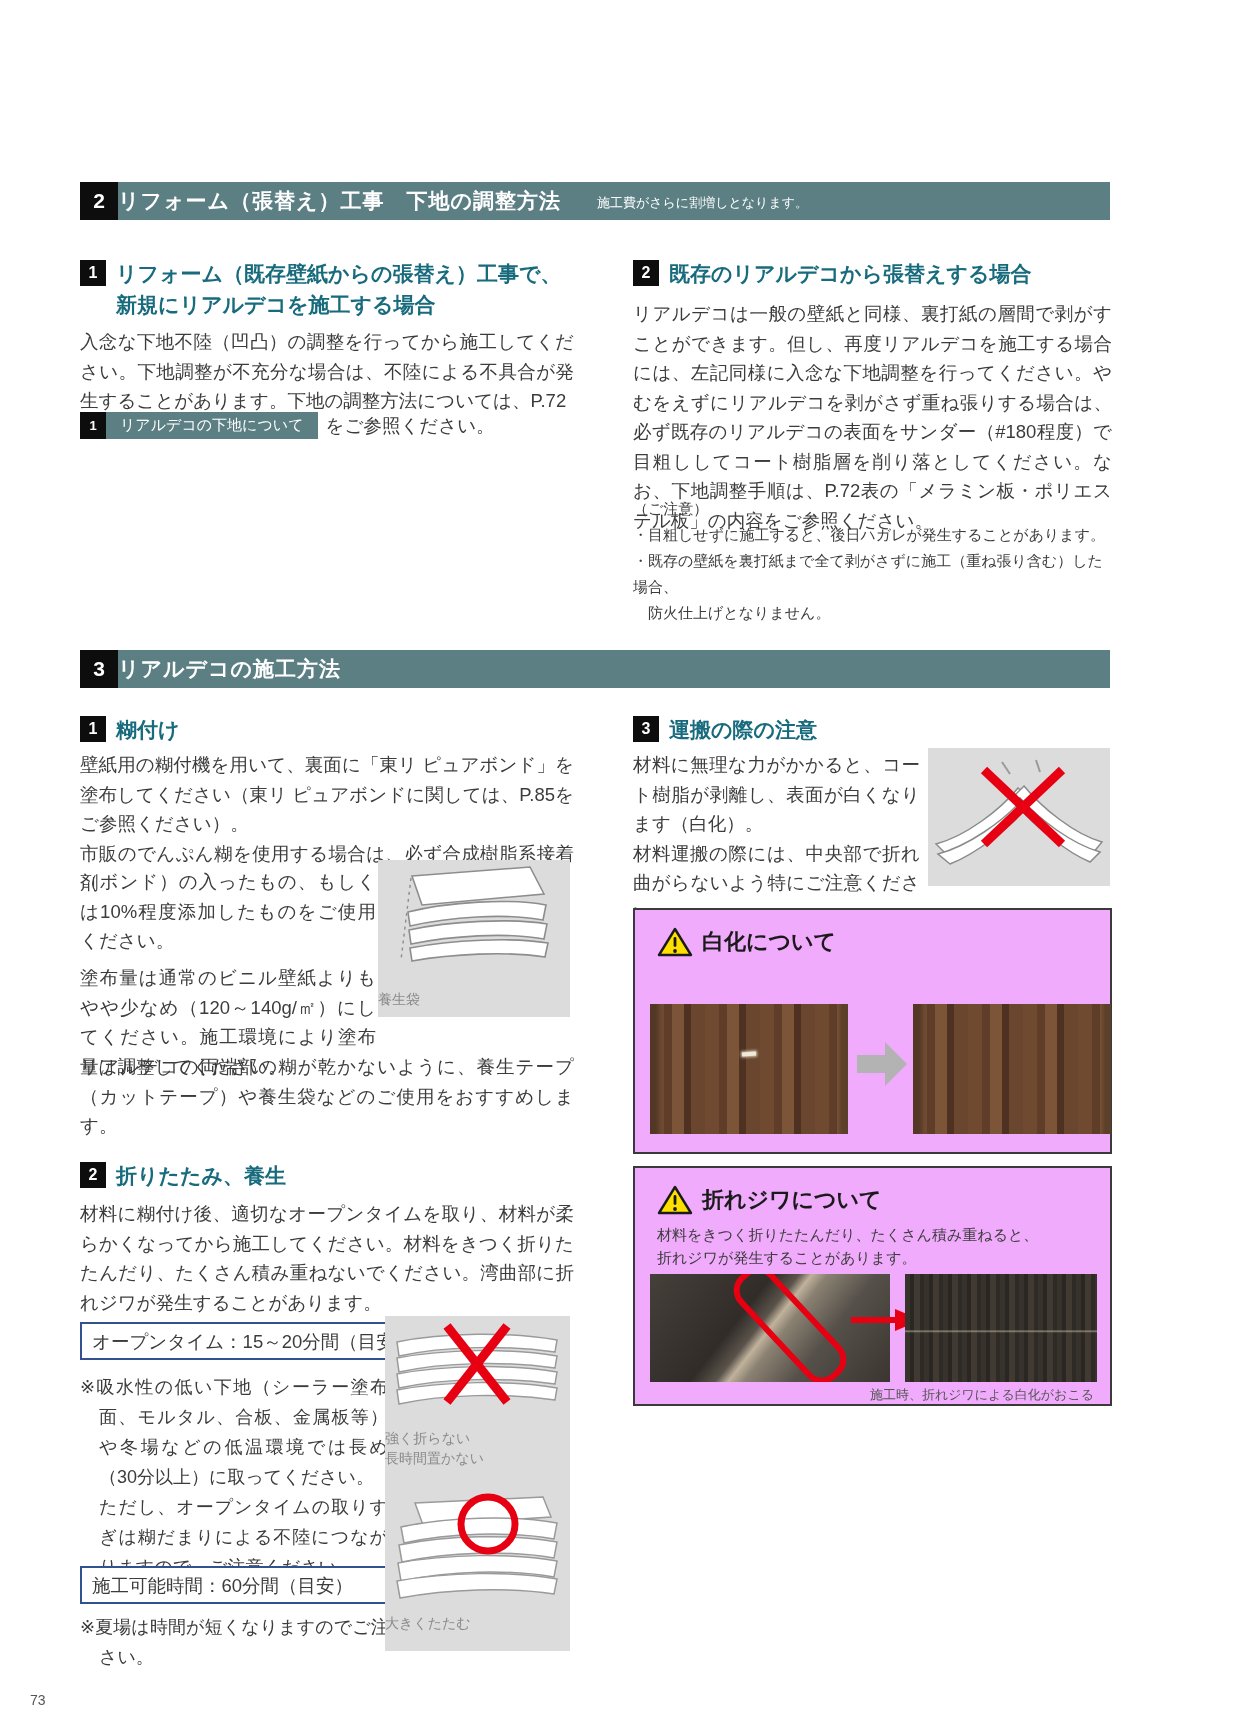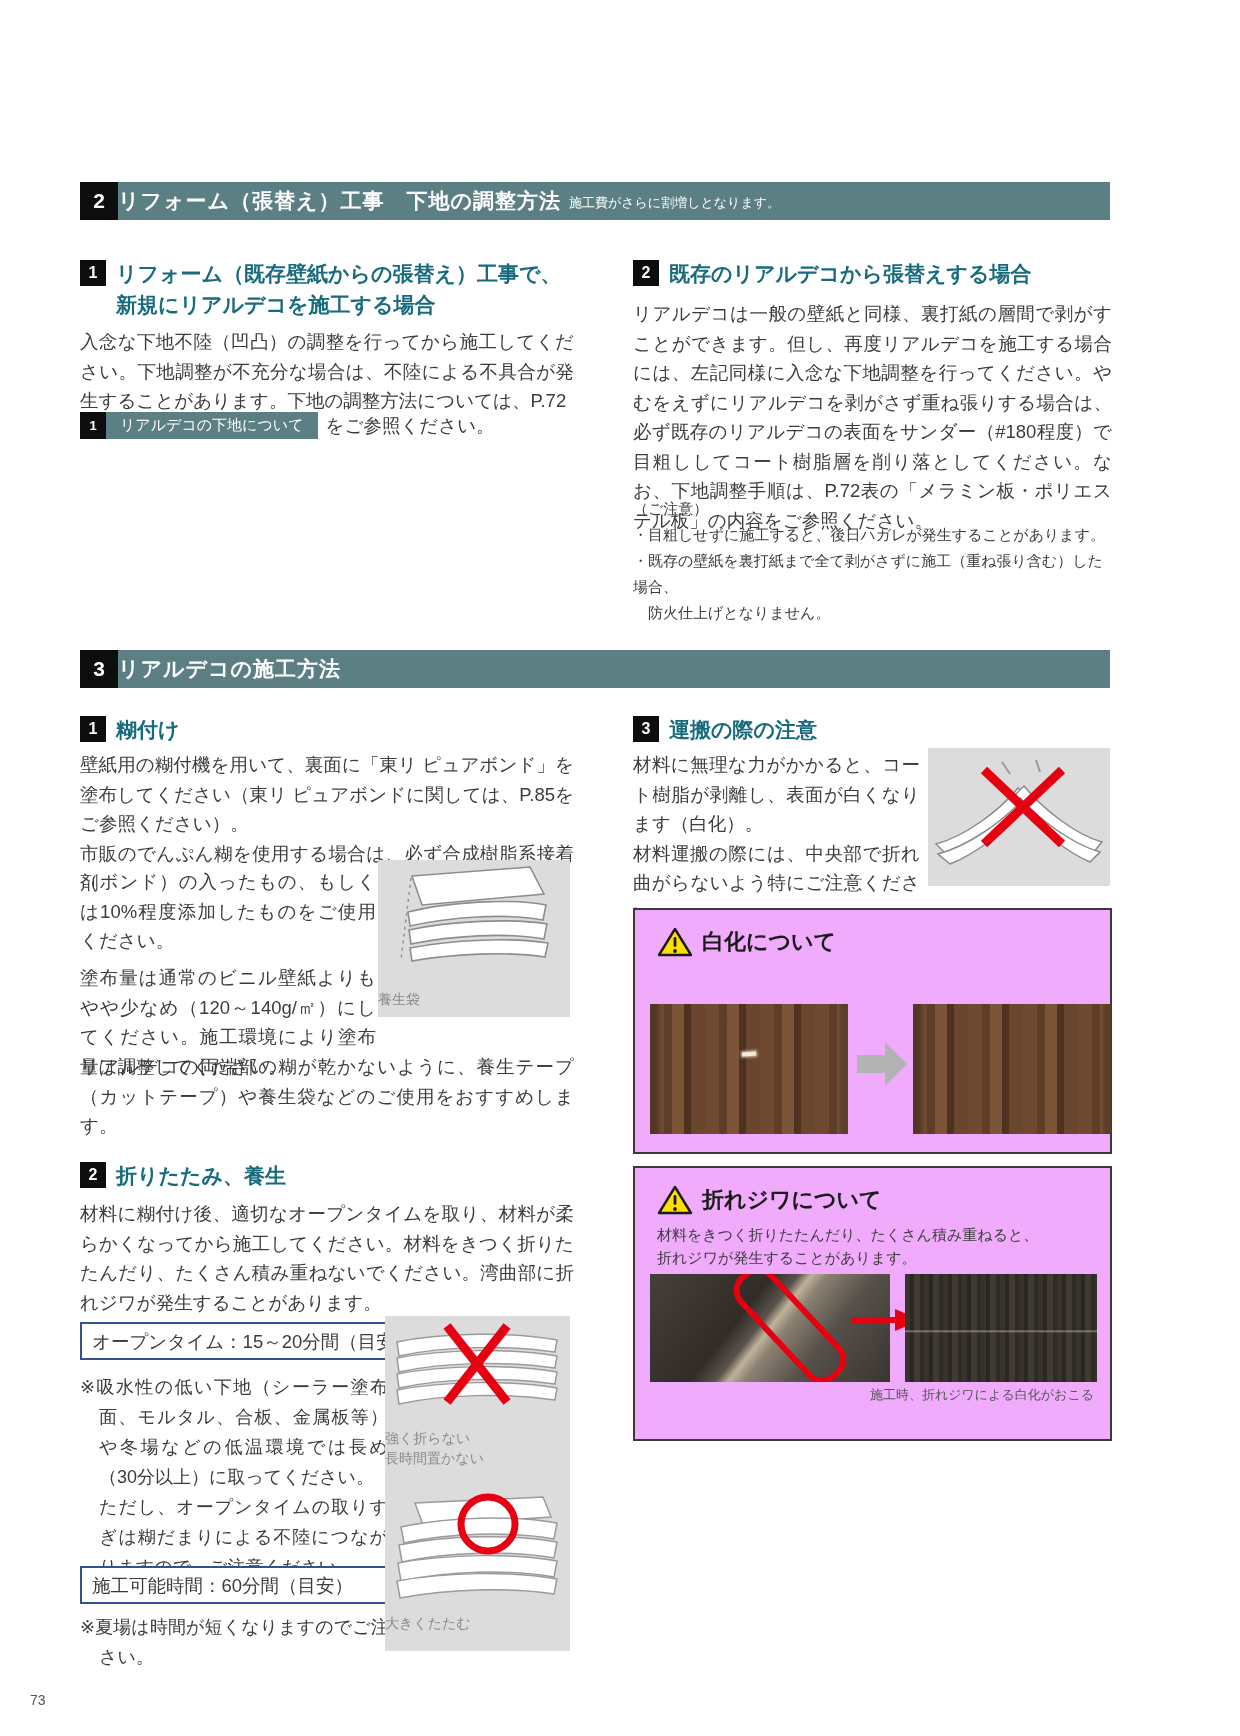--- a/index.html
+++ b/index.html
@@ -6,21 +6,21 @@
   #page{
     position:relative;width:1240px;height:1736px;background:#fff;overflow:hidden;
     font-family:"Liberation Sans","DejaVu Sans",sans-serif;color:#3c3c3c;
   }
   .abs{position:absolute;}
   
   .band{display:flex;align-items:center;background:#5c7f84;color:#fff;}
   .band-num{flex:0 0 38px;width:38px;height:38px;background:#0d0d0d;color:#fff;
     display:flex;align-items:center;justify-content:center;font-size:21px;font-weight:bold;}
   .band-title{font-size:21px;font-weight:bold;letter-spacing:1px;}
-  .band-note{font-size:13px;margin-left:8px;margin-top:4px;}
+  .band-note{font-size:13px;margin-left:36px;margin-top:4px;}
   
   .subhead{display:flex;align-items:flex-start;}
   .subnum{flex:0 0 26px;width:26px;height:26px;background:#0d0d0d;color:#fff;margin-top:2px;
     display:flex;align-items:center;justify-content:center;font-size:16px;font-weight:bold;}
   .subtitle{margin-left:10px;color:#176b7d;font-size:21px;font-weight:bold;line-height:31px;}
   .body-txt{font-size:18.5px;line-height:29.5px;color:#3c3c3c;text-align:justify;}
   .small-note{font-size:15px;line-height:26px;color:#3c3c3c;}
   
   .ref-row{display:flex;align-items:center;}
   .ref-chip{display:flex;align-items:stretch;height:27px;}
@@ -220,21 +220,21 @@
     </div>
     <div class="abs wood" style="left:15px;top:94px;width:198px;height:130px;">
       <div class="abs" style="left:92px;top:48px;width:14px;height:4px;background:#f2ead9;box-shadow:0 0 3px 1px rgba(250,245,230,.8);transform:rotate(-4deg);"></div>
     </div>
     <svg class="abs" style="left:222px;top:132px;" width="50" height="44" viewBox="0 0 50 44">
       <polygon class="gray-arrow" points="0,13 28,13 28,0 50,22 28,44 28,31 0,31"></polygon>
     </svg>
     <div class="abs wood" style="left:278px;top:94px;width:198px;height:130px;"></div>
   </div>
 
-  <div class="abs info-box" style="left:633px;top:1166px;width:479px;height:275px;">
+  <div class="abs info-box" style="left:633px;top:1166px;width:479px;height:240px;">
     <div class="info-title" style="left:22px;top:16px;">
       <svg width="36" height="32" viewBox="0 0 36 32">
         <path d="M18 3 L34 29 L2 29 Z" fill="#ffdf00" stroke="#1a1a1a" stroke-width="2.4" stroke-linejoin="round"></path>
         <rect x="16.6" y="11" width="2.8" height="10" rx="1.4" fill="#1a1a1a"></rect>
         <circle cx="18" cy="25" r="1.9" fill="#1a1a1a"></circle>
       </svg>
       <span>折れジワについて</span>
     </div>
     <div class="info-txt" style="left:22px;top:56px;">
       <div>材料をきつく折りたたんだり、たくさん積み重ねると、</div>

